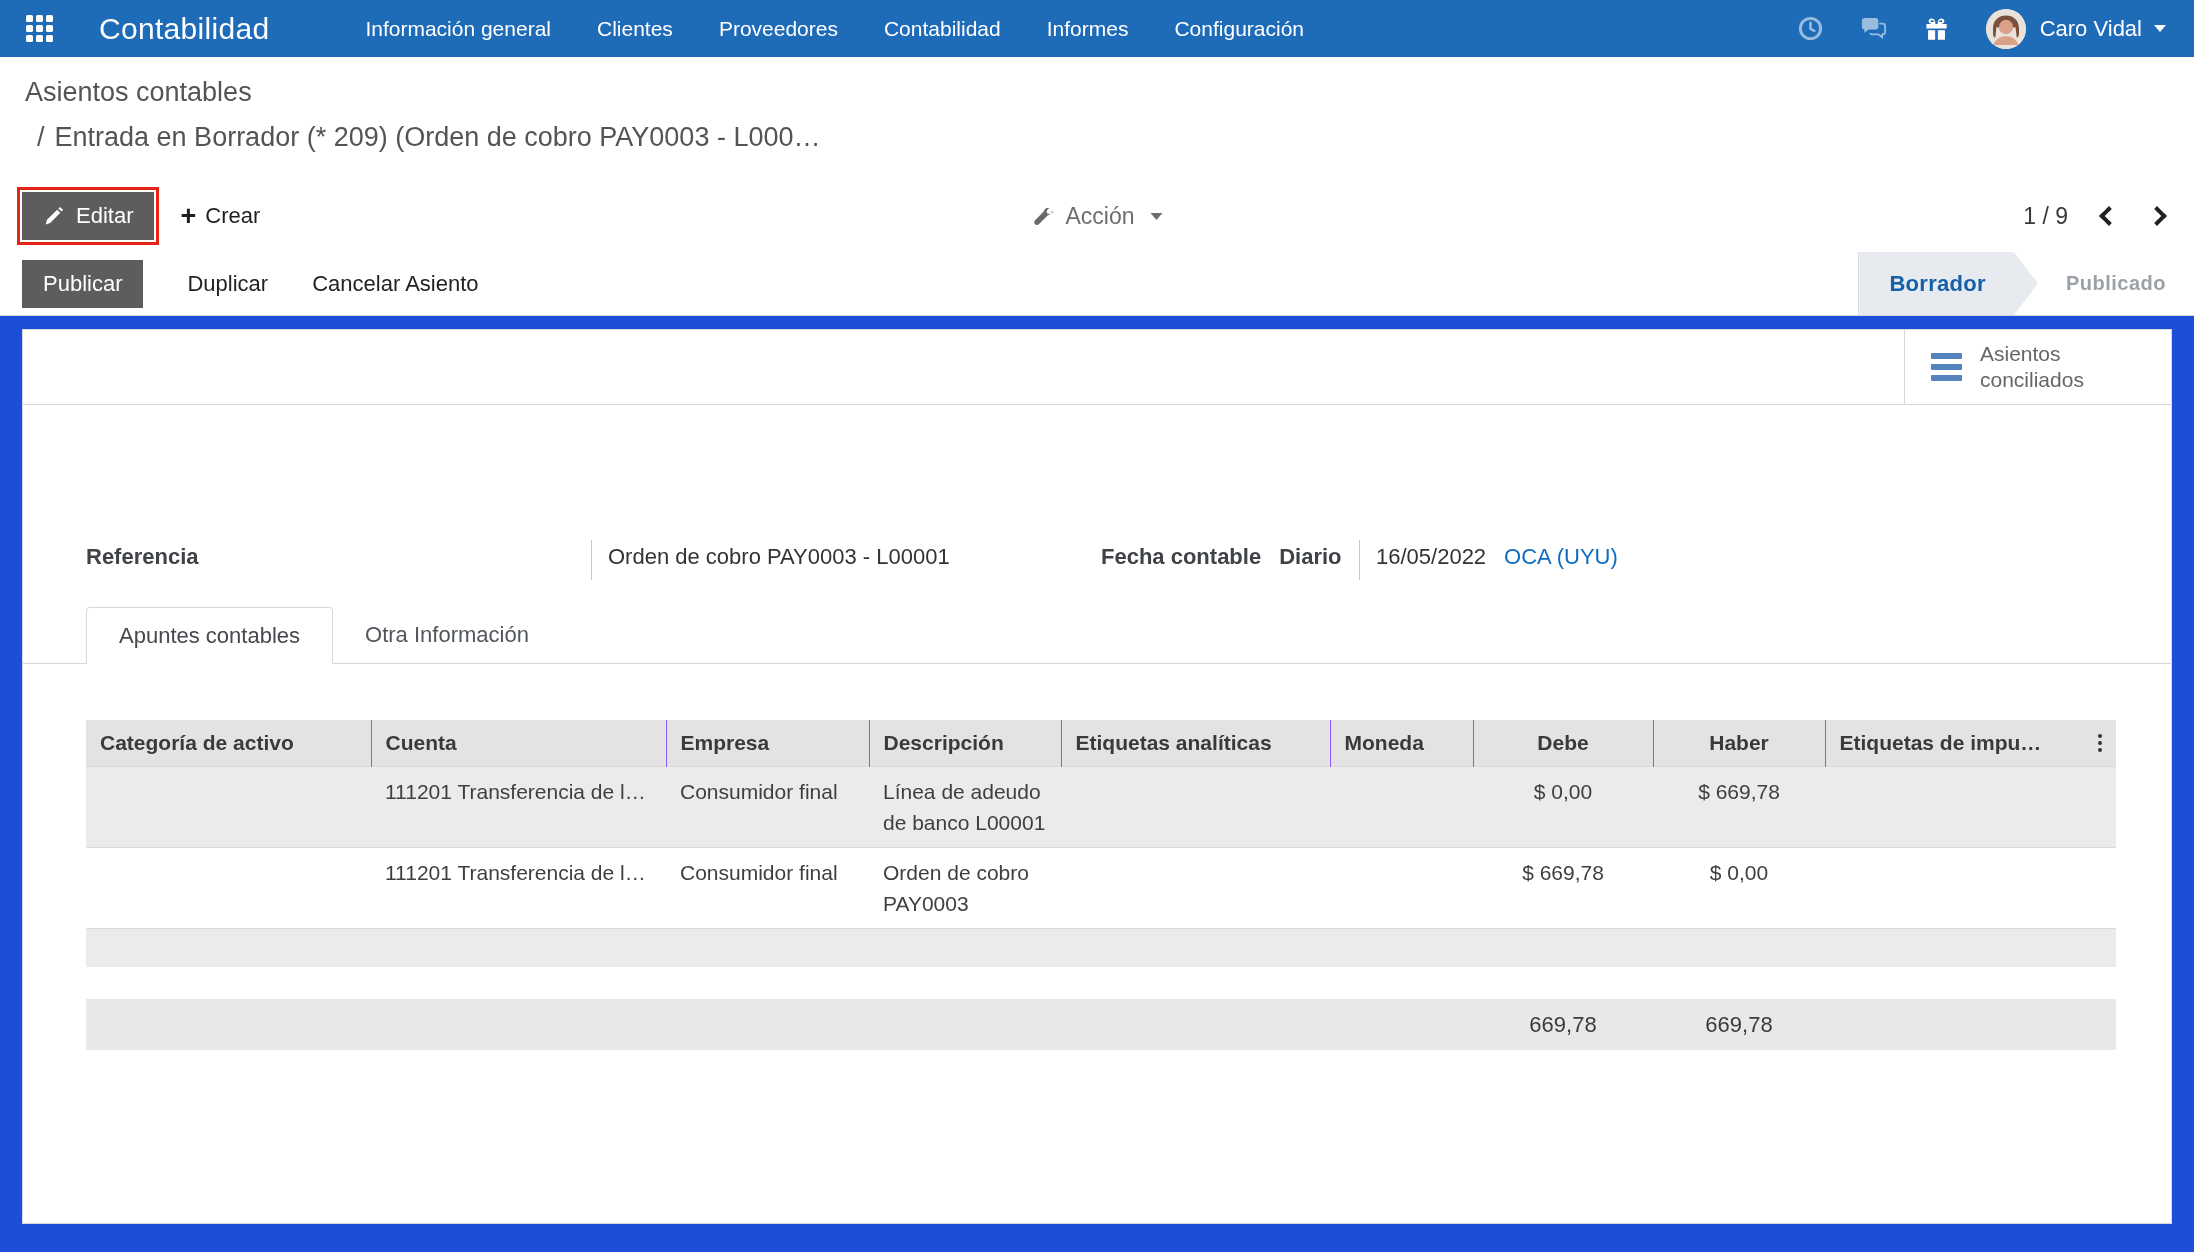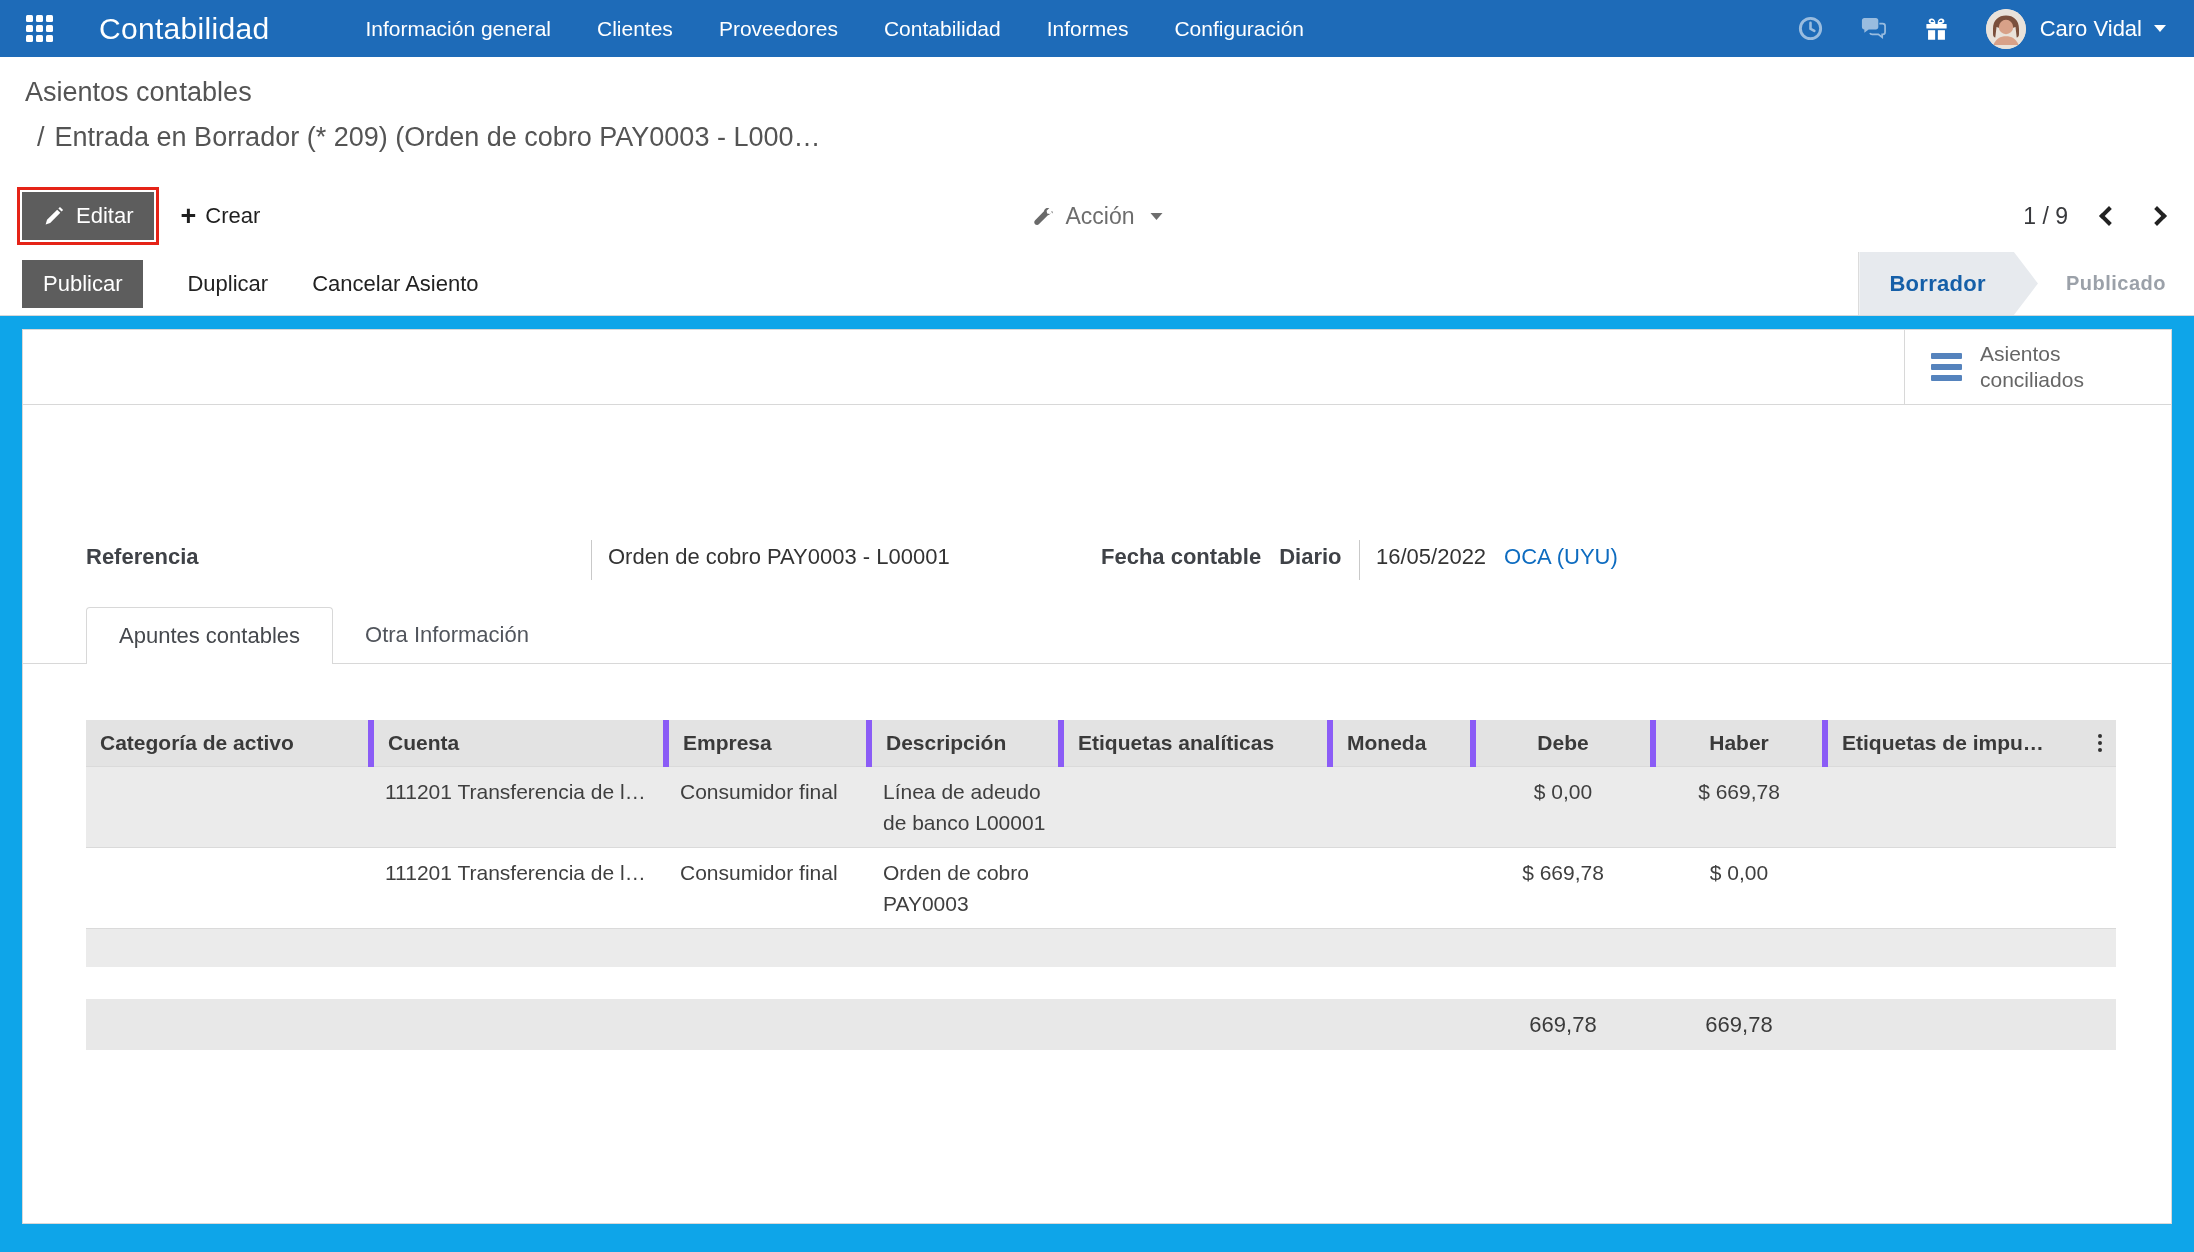--- a/index.html
+++ b/index.html
@@ -64,21 +64,21 @@
     background:#e7eaee; display:flex; align-items:center;
     padding:0 52px 0 30px; margin-right:8px;
     clip-path:polygon(0 0, calc(100% - 24px) 0, 100% 50%, calc(100% - 24px) 100%, 0 100%);
     cursor:pointer;
   }
   .state-arrow span { font-size:22px; font-weight:700; color:#155fa8; letter-spacing:.3px; }
   .state-plain { display:flex; align-items:center; padding:0 28px 0 20px; cursor:pointer; }
   .state-plain span { font-size:20px; font-weight:700; color:#9ba1a9; letter-spacing:.5px; }
 
   
-  .content { background:#0ea5e9; height:936px; padding:13px 22px 0; }
+  .content { background:#1d4ed8; height:936px; padding:13px 22px 0; }
   .card { background:#fff; border:1px solid #d8d8d8; height:895px; position:relative; }
   .card-buttonbox { height:75px; border-bottom:1px solid #d8d8d8; position:relative; }
   .reconciled-btn {
     position:absolute; right:0; top:0; height:100%; width:267px;
     border-left:1px solid #d8d8d8; display:flex; align-items:center;
     padding-left:26px; gap:18px; cursor:pointer; background:#fff;
   }
   .tri-bars { display:flex; flex-direction:column; gap:5px; }
   .tri-bars i { width:31px; height:6px; background:#5583bd; border-radius:1px; display:block; }
   .reconciled-label { font-size:21px; color:#666; line-height:26px; width:130px; }
@@ -102,21 +102,21 @@
     border:1px solid #d8d8d8; border-bottom:none; border-radius:4px 4px 0 0;
     background:#fff; margin-bottom:-1px; color:#45484d;
   }
   .tab.inactive { color:#51555c; }
 
   
   .tablewrap { margin:56px 57px 0 63px; }
   table { border-collapse:collapse; width:2030px; table-layout:fixed; }
   th {
     background:#e3e3e3; font-size:21px; font-weight:700; color:#3a3a3a;
-    text-align:left; padding:11px 14px; border-left:6px solid #8b5cf6; cursor:pointer;
+    text-align:left; padding:11px 14px; border-left:1px solid #8b5cf6; cursor:pointer;
     white-space:nowrap; overflow:hidden;
   }
   th:first-child { border-left:none; }
   th.num, td.num { text-align:center;margin-top:12px; }
   td {
     font-size:21px; color:#3f3f3f; padding:9px 14px; vertical-align:top; line-height:31px;
     overflow:hidden;
   }
   tr.line { border-top:1px solid #dadada; cursor:pointer; }
   tr.striped { background:#ebebeb; }

